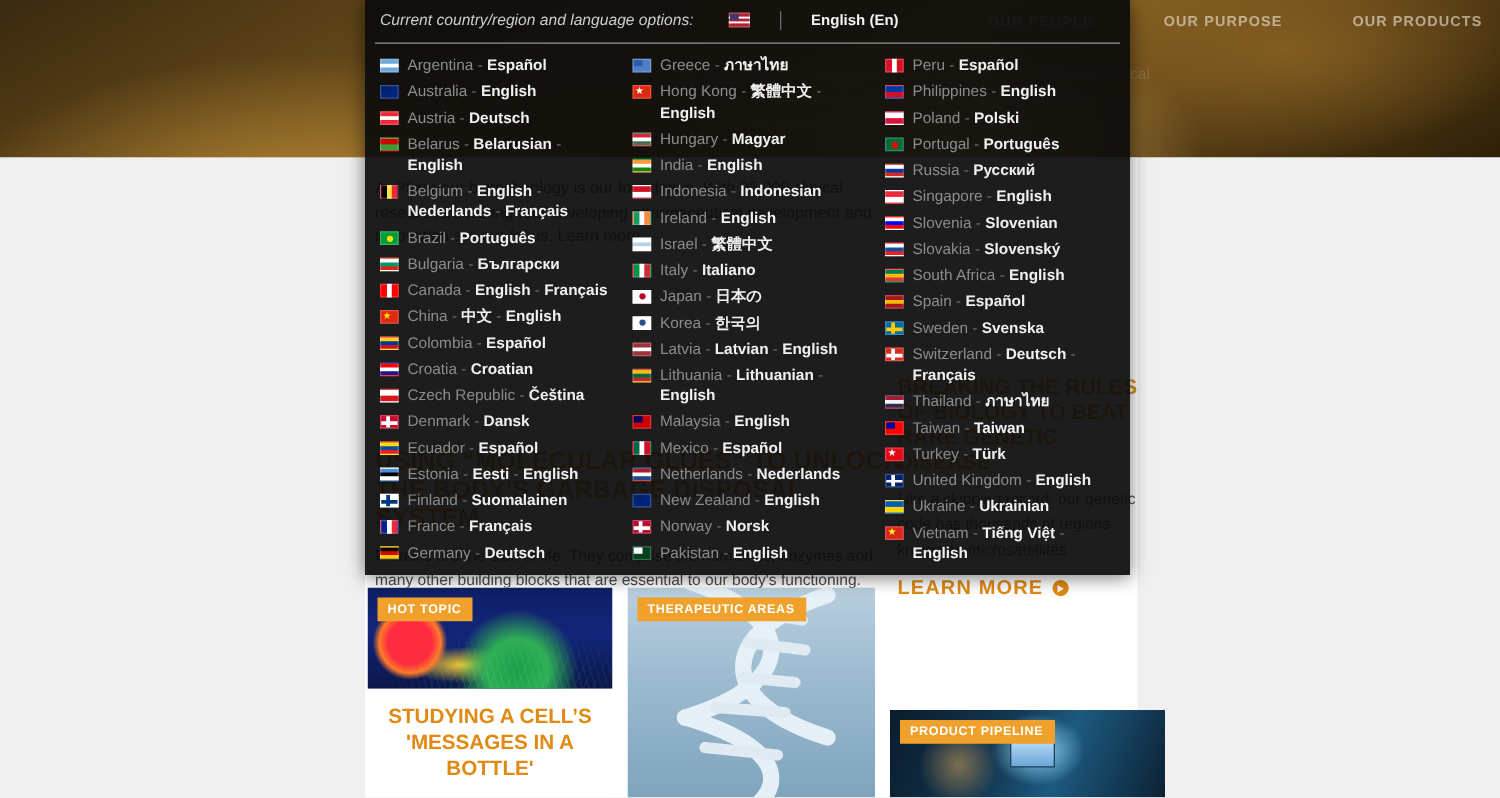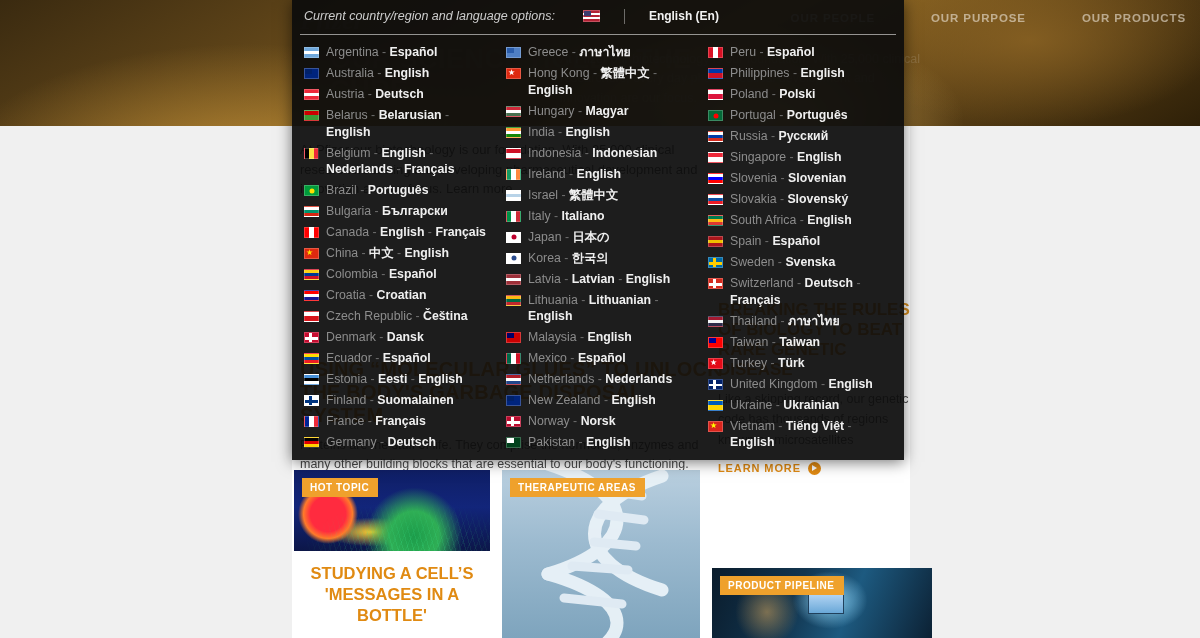--- a/index.html
+++ b/index.html
@@ -68,21 +68,21 @@
   .feat-a .t {
     font-size: 13px; line-height: 1.5; color: #4b4b4b;
   }
   .feat-b { position: absolute; left: 300px; top: 358px; width: 430px; }
   .feat-b .h {
     font-size: 20px; font-weight: bold; line-height: 1.16;
     color: #d98f1f; text-transform: uppercase; letter-spacing: .2px;
   }
   .feat-b .t { margin-top: 8px; font-size: 12.5px; line-height: 1.55; color: #4b4b4b; }
   .learn {
-    margin-top: 12px; font-size: 11px; font-weight: bold;
+    margin-top: 12px; font-size: 16px; font-weight: bold;
     letter-spacing: .9px; color: #e08a12; text-transform: uppercase;
     display: flex; align-items: center; gap: 7px;
   }
   .learn .arrow {
     width: 13px; height: 13px; border-radius: 50%;
     background: #e08a12; position: relative; flex: none;
   }
   .learn .arrow:after {
     content: ""; position: absolute; left: 4px; top: 3.4px;
     border-left: 5px solid #fff;

